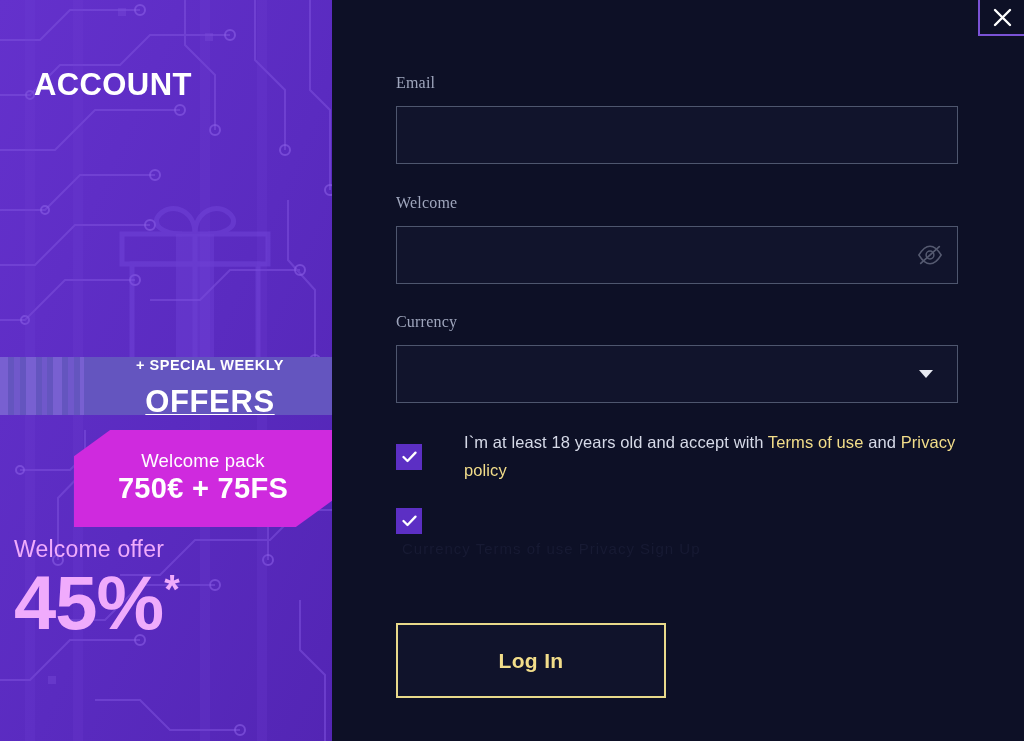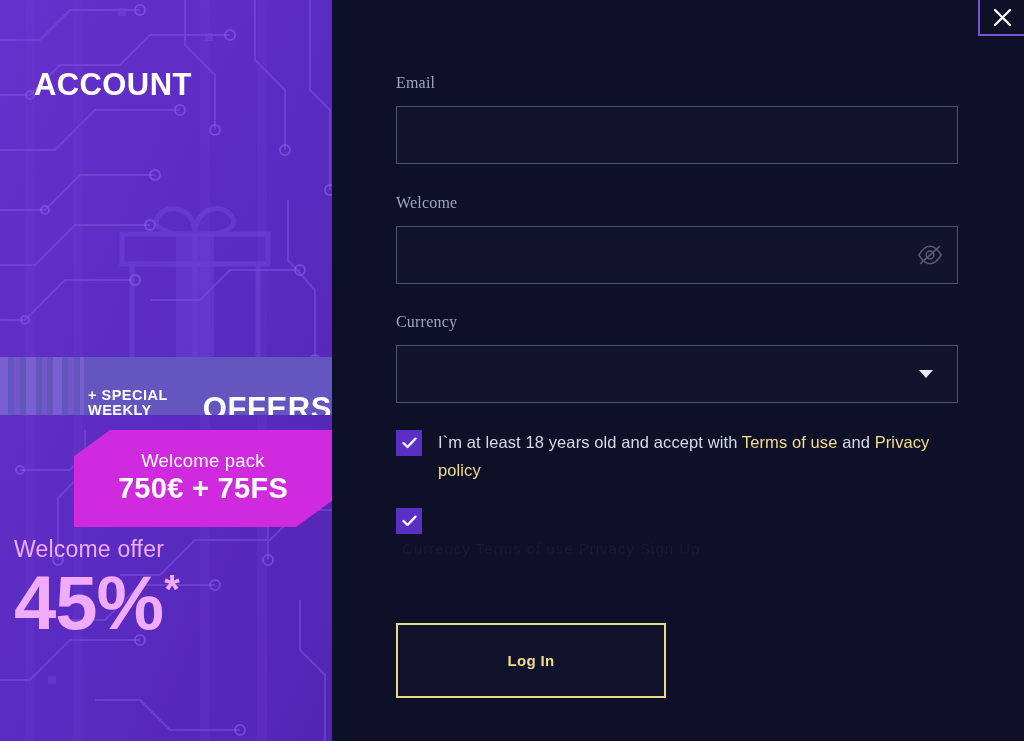--- a/index.html
+++ b/index.html
@@ -67,27 +67,27 @@
   }
   .weekly-bars {
     position: absolute;
     left: 0; top: 0;
     width: 92px; height: 58px;
     opacity: 0.55;
   }
   .weekly-text {
     position: absolute;
     left: 88px;
-    top: 17px;
+    top: 4px;
     width: 244px;
     height: 58px;
     display: flex;
-    flex-direction: row;
-    align-items: center;
-    justify-content: flex-start;
+    flex-direction: column;
+    align-items: center;
+    justify-content: flex-end;
     color: #fff;
     line-height: 1.05;
   }
   .weekly-top {
     font-size: 14.5px;
     font-weight: bold;
     letter-spacing: 0.5px;
   }
   .weekly-bottom {
     font-size: 31px;
@@ -236,21 +236,22 @@
     border-left: 7px solid transparent;
     border-right: 7px solid transparent;
     border-top: 8px solid #e8eaf2;
     cursor: pointer;
   }
 
   
   .check-row {
     position: absolute;
     display: flex;
-    align-items: flex-start;
+    align-items: center;
+    gap: 26px;
   }
   .checkbox {
     width: 26px;
     height: 26px;
     background: #5c2fc4;
     flex: 0 0 26px;
     display: flex;
     align-items: center;
     justify-content: center;
     cursor: pointer;
@@ -270,21 +271,21 @@
   }
 
   
   .btn {
     position: absolute;
     display: flex;
     align-items: center;
     justify-content: center;
     box-sizing: border-box;
     cursor: pointer;
-    font-size: 15px;
+    font-size: 21px;
     letter-spacing: 0.3px;
   }
   .btn-login {
     background: #10132b;
     border: 2px solid #e8d98a;
     color: #f2dd8a;
     font-weight: bold;
   }
   .btn-signup {
     background: #5c5f72;

